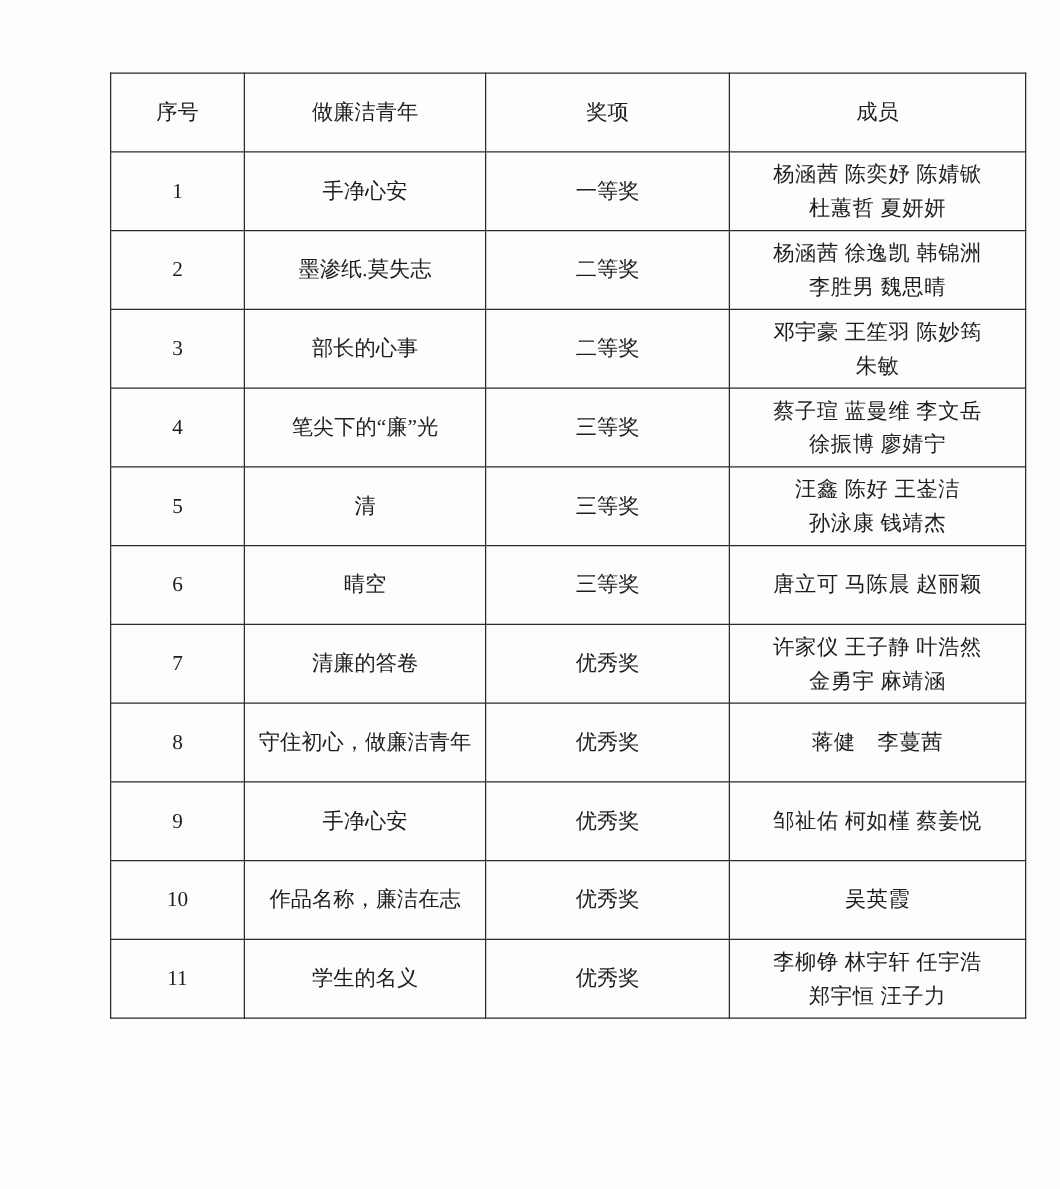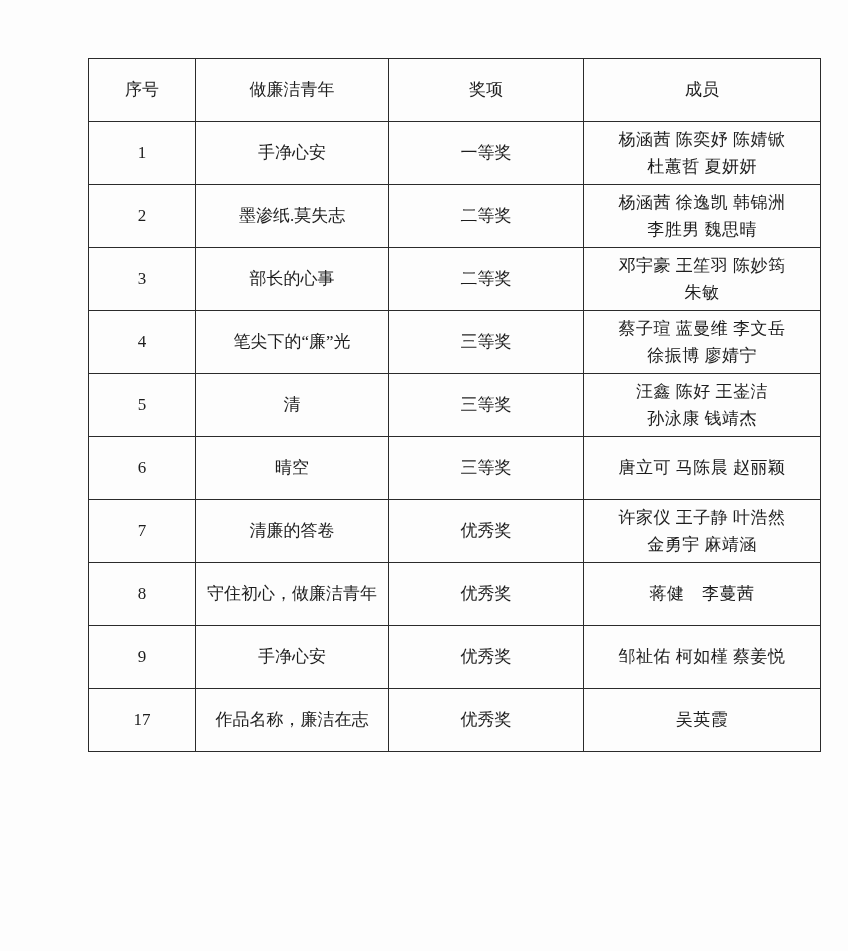--- a/index.html
+++ b/index.html
@@ -135,23 +135,30 @@
     </tr>
 
     <tr>
       <td class="no-cell">9</td>
       <td class="work">手净心安</td>
       <td class="award">优秀奖</td>
       <td class="members">邹祉佑 柯如槿 蔡姜悦</td>
     </tr>
 
     <tr>
-      <td class="no-cell">17</td>
+      <td class="no-cell">10</td>
       <td class="work">作品名称，廉洁在志</td>
       <td class="award">优秀奖</td>
       <td class="members">吴英霞</td>
     </tr>
 
+    <tr>
+      <td class="no-cell">11</td>
+      <td class="work">学生的名义</td>
+      <td class="award">优秀奖</td>
+      <td class="members">李柳铮 林宇轩 任宇浩
+郑宇恒 汪子力</td>
+    </tr>
 
   </tbody>
   </table>
 
 </div>
 
 </body></html>

